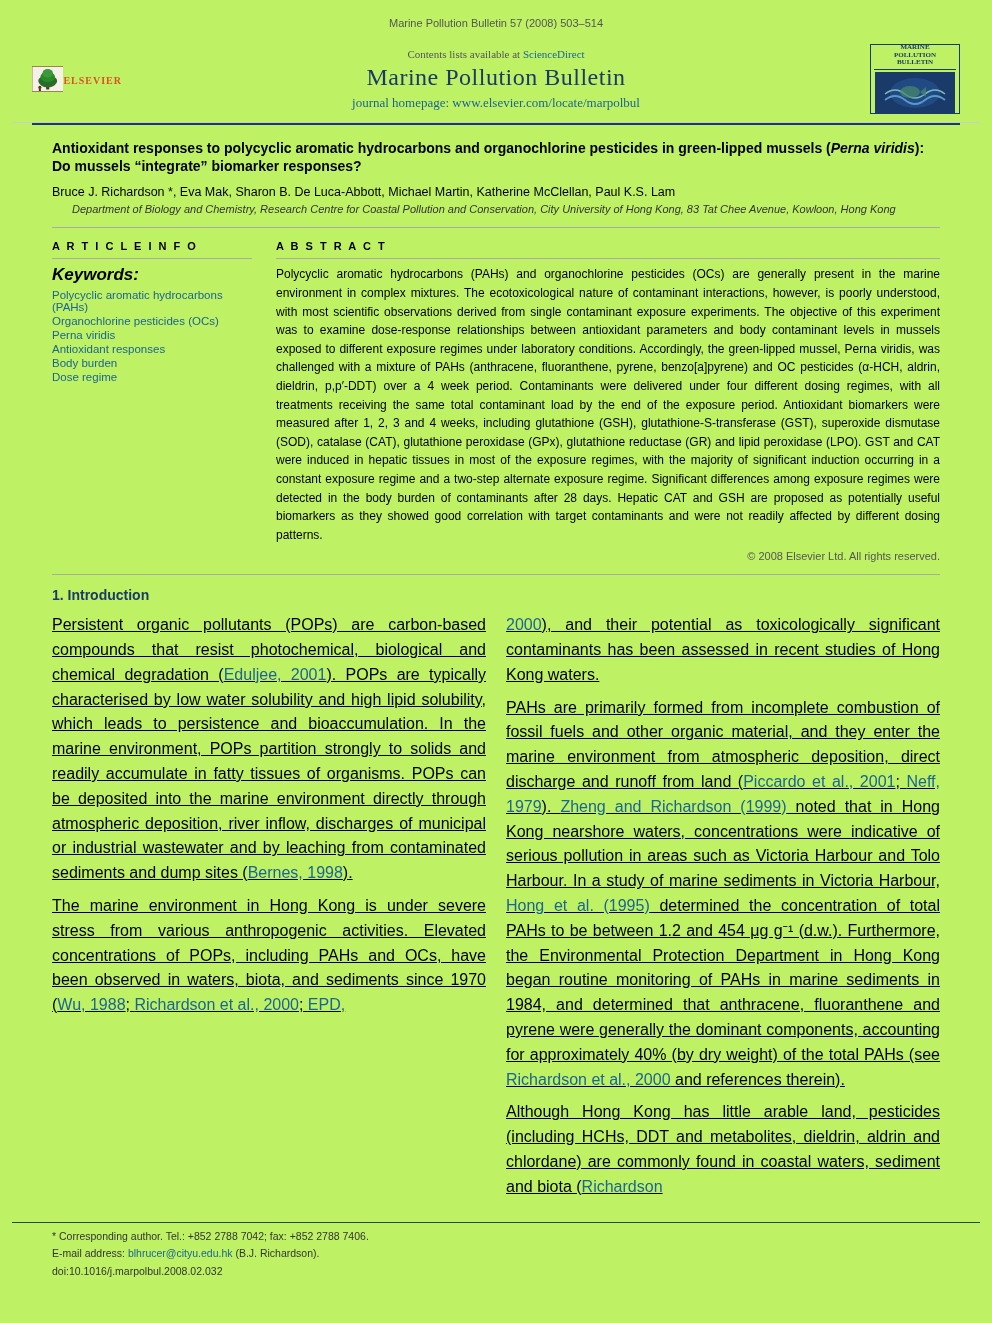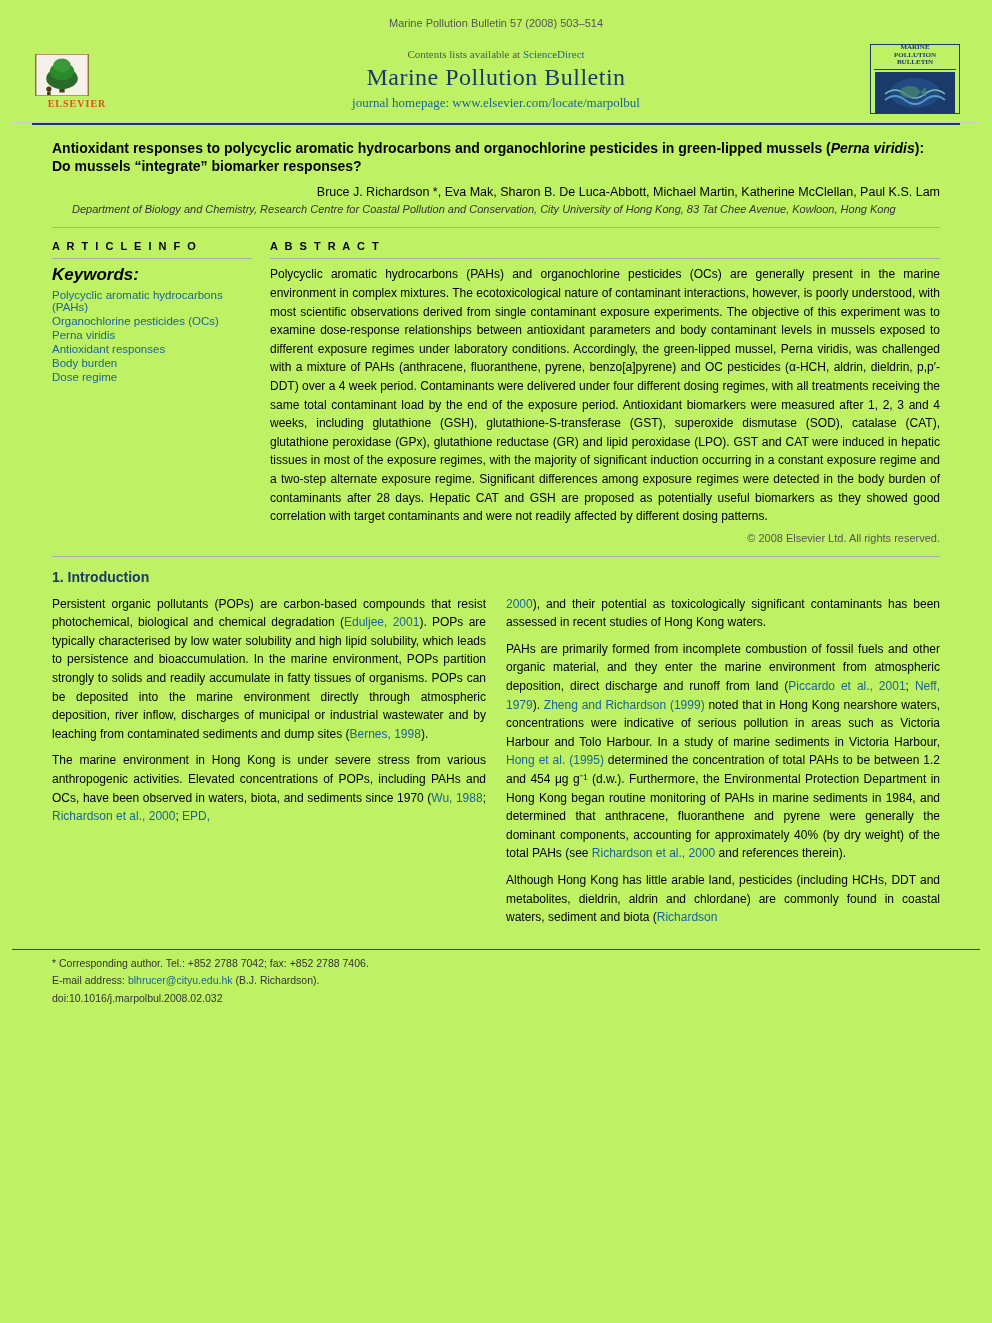--- a/index.html
+++ b/index.html
@@ -26,21 +26,22 @@
     .journal-header-logo-row {
       display: flex;
       align-items: center;
       justify-content: space-between;
       padding: 4px 0;
     }
     .elsevier-logo {
       width: 90px;
       height: 60px;
       display: flex;
-      flex-direction: column;
+      flex-direction: row;
+      align-items: center;
       justify-content: flex-end;
     }
     .elsevier-tree {
       width: 60px;
       height: 42px;
     }
     .elsevier-text {
       font-size: 10px;
       color: #e05020;
       font-weight: bold;
@@ -121,33 +122,32 @@
       font-family: Arial, sans-serif;
     }
     .article-title em {
       font-style: italic;
     }
     .authors-line {
       font-size: 12.5px;
       color: #000;
       margin-bottom: 4px;
       font-family: Arial, sans-serif;
-      text-align: right;
     }
     .affiliation-line {
       font-size: 11px;
       font-style: italic;
       color: #333;
       margin-bottom: 12px;
       font-family: Arial, sans-serif;
       margin-left: 20px;
     }
     .two-col {
       display: flex;
-      gap: 18px;
+      gap: 24px;
       margin-top: 8px;
     }
     .left-col {
       width: 200px;
       flex-shrink: 0;
     }
     .right-col {
       flex: 1;
     }
     .section-label {
@@ -204,26 +204,27 @@
       flex: 1;
     }
     .section-heading {
       font-size: 14px;
       font-weight: bold;
       color: #1a3a6a;
       margin-bottom: 8px;
       font-family: Arial, sans-serif;
     }
     .body-text {
-      font-size: 12px;
+      font-size: 16px;
       line-height: 1.55;
       color: #000;
       text-align: justify;
       font-family: Arial, sans-serif;
       margin-bottom: 8px;
+      text-decoration: underline;
     }
     .body-text .ref-link {
       color: #1a6496;
     }
     
     .footer-area {
       padding: 6px 40px 4px 40px;
       border-top: 1px solid #14532d;
     }
     .footnote-text {

